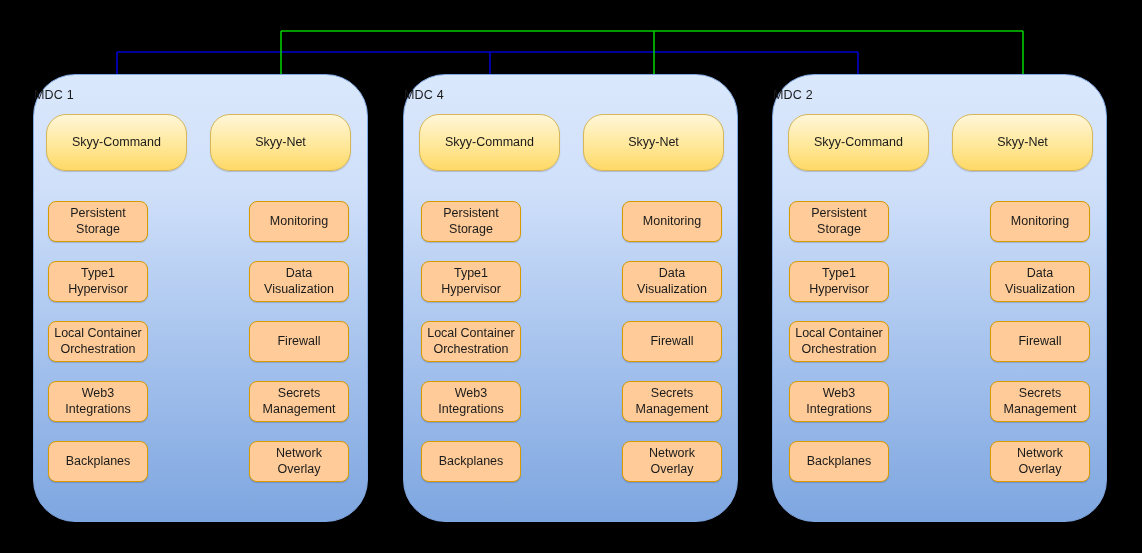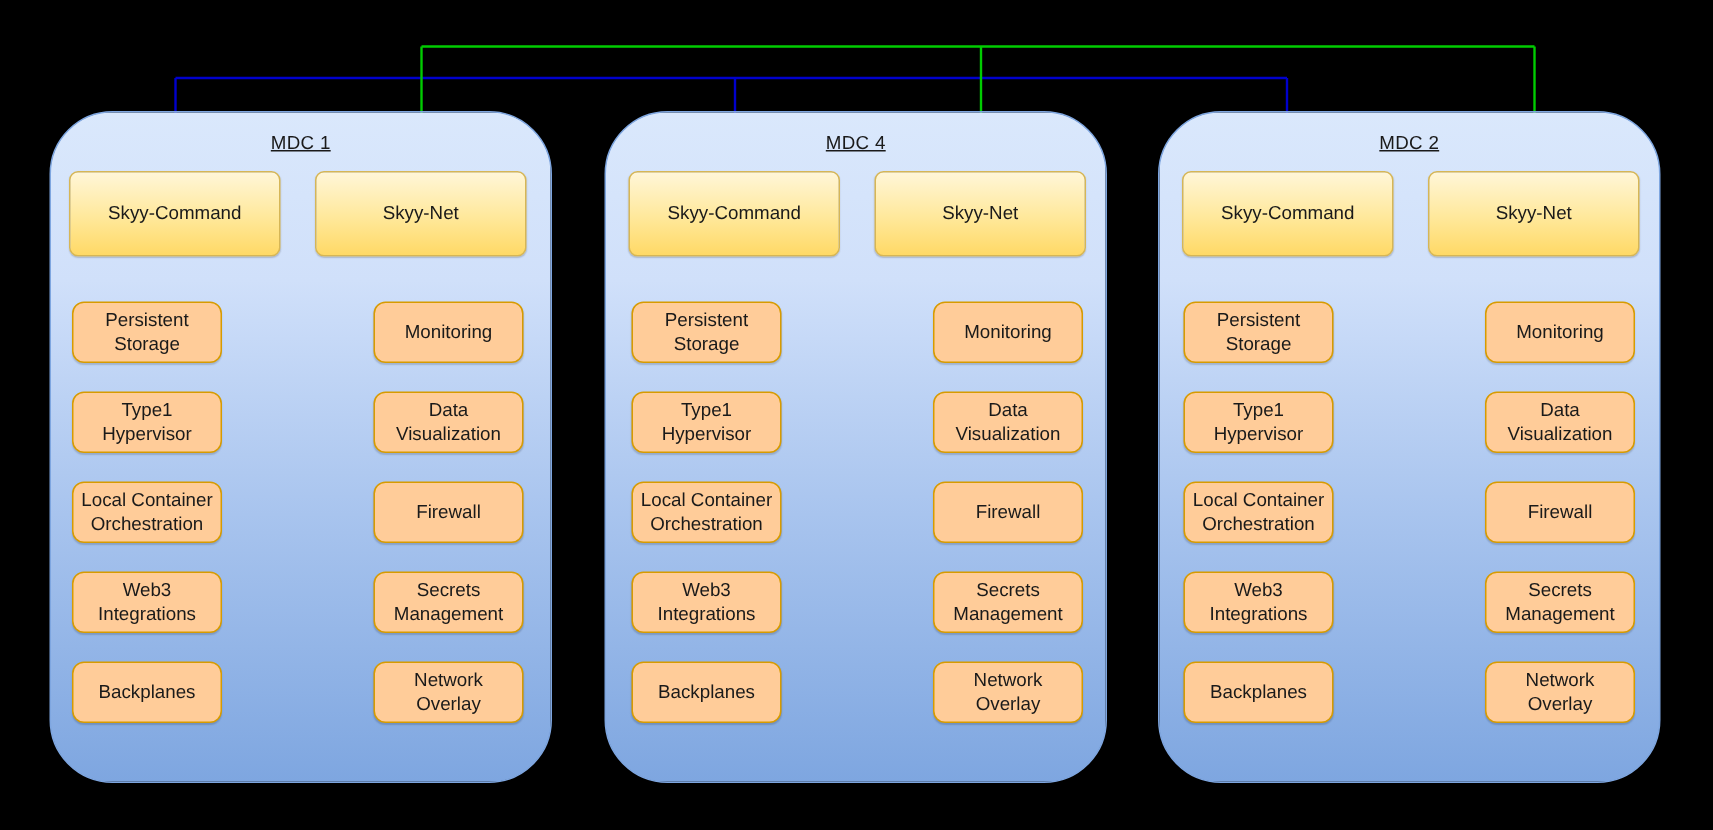--- a/index.html
+++ b/index.html
@@ -27,43 +27,41 @@
   .panel {
     position: absolute;
     border-radius: 42px;
     background: linear-gradient(to bottom, #dae8fc 0%, #d0e0fa 25%, #a8c4ee 60%, #7ea6e0 100%);
     border: 1px solid #7ea6e0;
     box-sizing: border-box;
   }
   .panel-title {
     position: absolute;
     width: 100%;
-    text-align: center;
     top: 13px;
     font-size: 12.5px;
     color: #1a1a1a;
     letter-spacing: 0.2px;
-    text-decoration: underline;
   }
   .node {
     position: absolute;
     box-sizing: border-box;
     display: flex;
     align-items: center;
     justify-content: center;
     text-align: center;
     line-height: 1.22;
     color: #1a1a1a;
     font-size: 12.5px;
     border-radius: 8px;
   }
   .node-primary {
     background: linear-gradient(to bottom, #fff6d8 0%, #ffe89a 55%, #ffd966 100%);
     border: 1px solid #d6b656;
-    border-radius: 6px;
+    border-radius: 20px;
     box-shadow: 0 1px 1px rgba(0,0,0,0.18);
   }
   .node-service {
     background: #ffcc99;
     border: 1px solid #d79b00;
     box-shadow: 0 1px 1px rgba(0,0,0,0.16);
   }
   .node-label {
     padding: 0 5px;
     white-space: pre-line;

